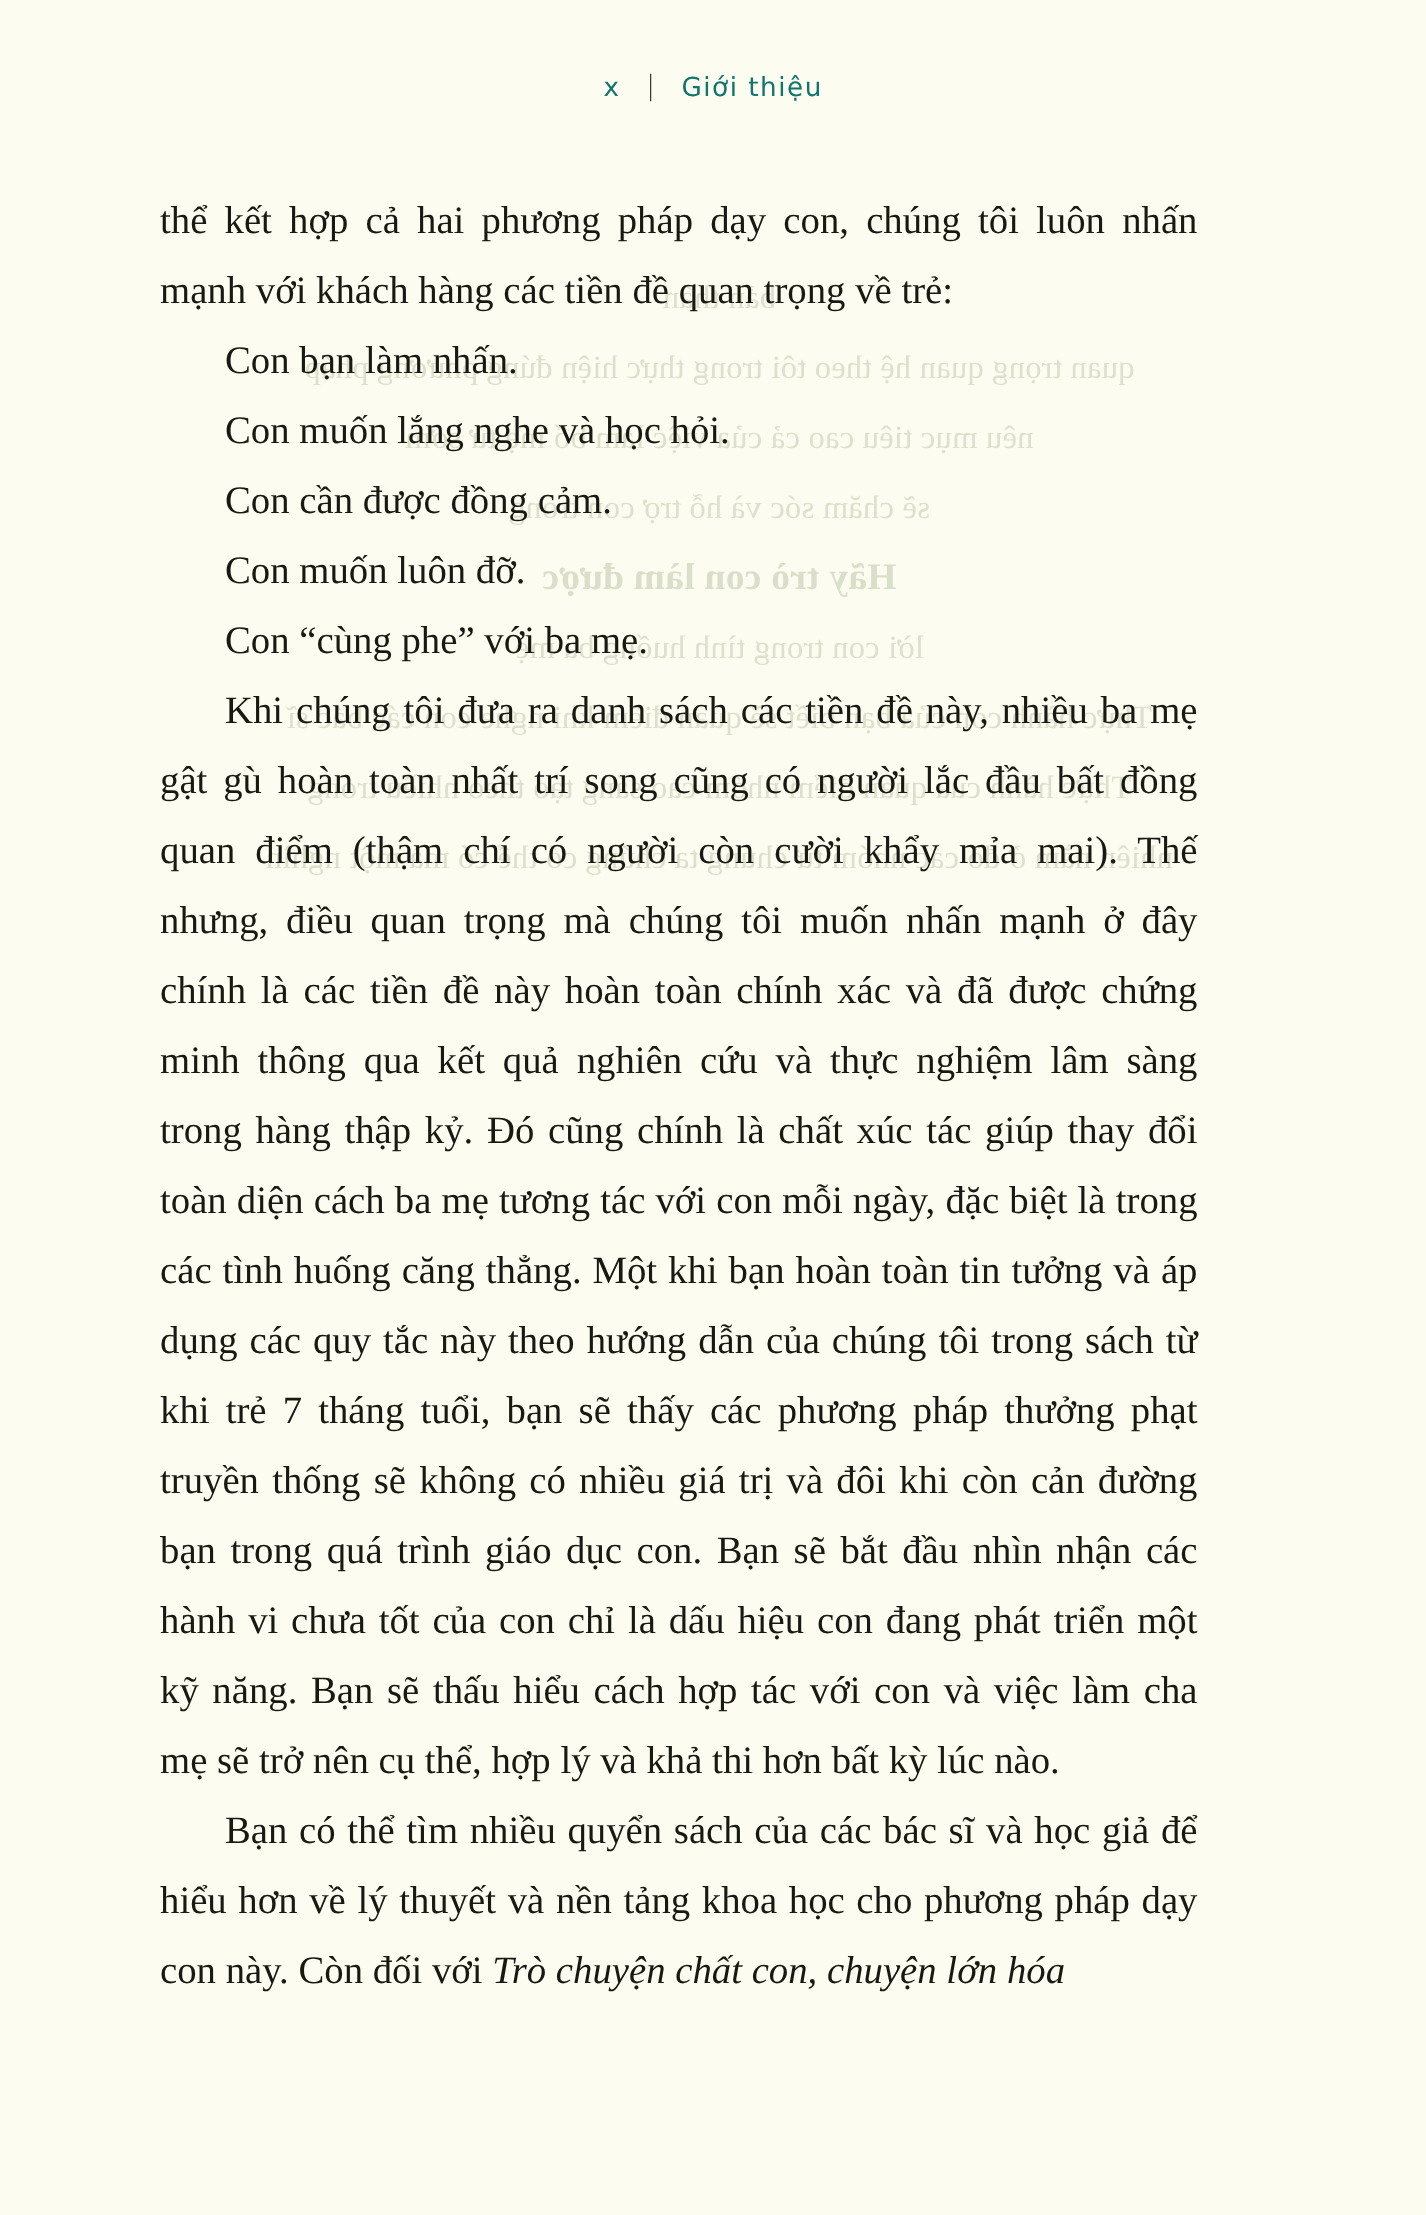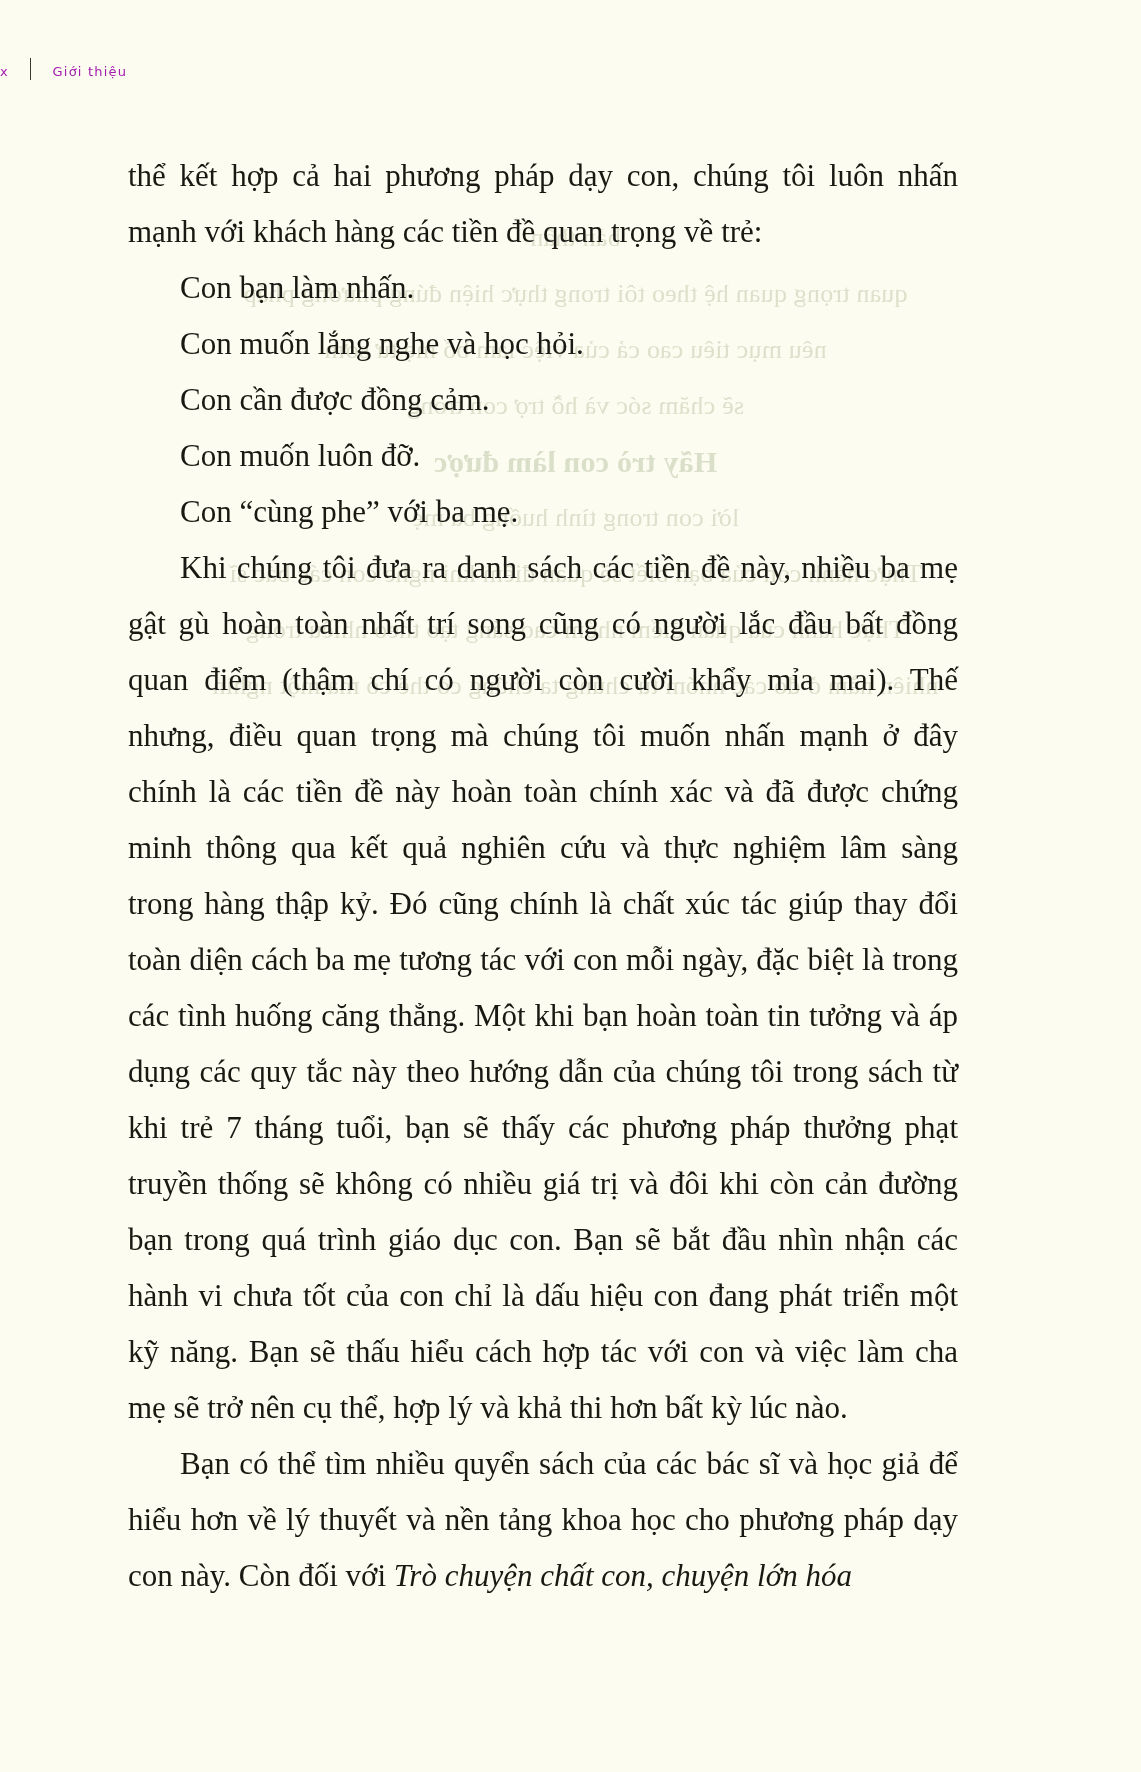--- a/index.html
+++ b/index.html
@@ -41,24 +41,25 @@
     font-size: 30px;
     font-weight: bold;
     color: rgba(150, 165, 120, 0.33);
   }
 
   .header {
     position: absolute;
     top: 58px;
     left: 0;
     right: 0;
+    text-align: center;
     font-family: "DejaVu Sans", sans-serif;
-    font-size: 13px;
+    font-size: 21px;
     letter-spacing: 1.2px;
-    color: #a21caf;
+    color: #0f766e;
   }
   .header .folio {
     display: inline-block;
     margin-right: 16px;
   }
   .header .rule {
     display: inline-block;
     width: 1px;
     height: 22px;
     background: #3a3a30;

